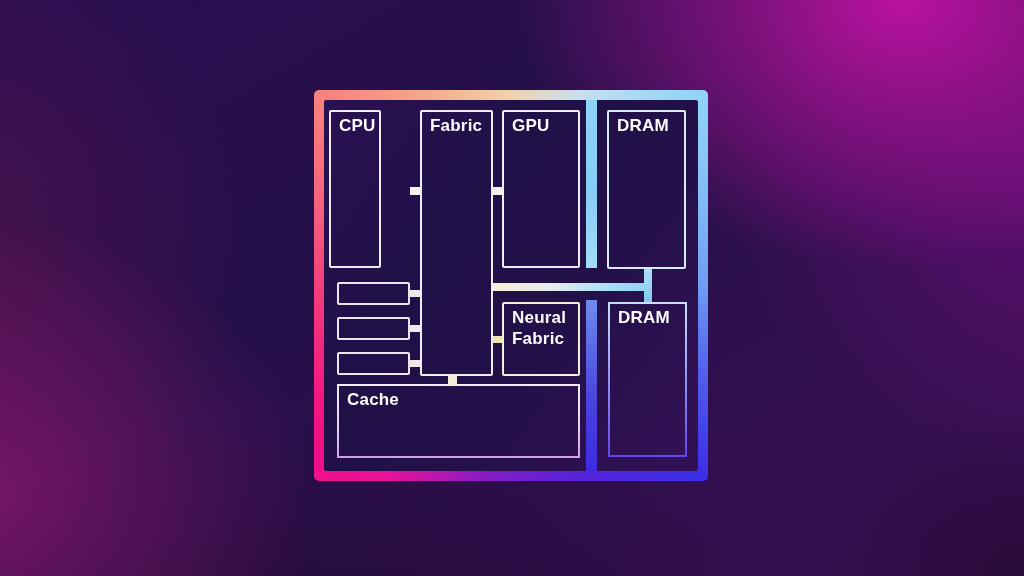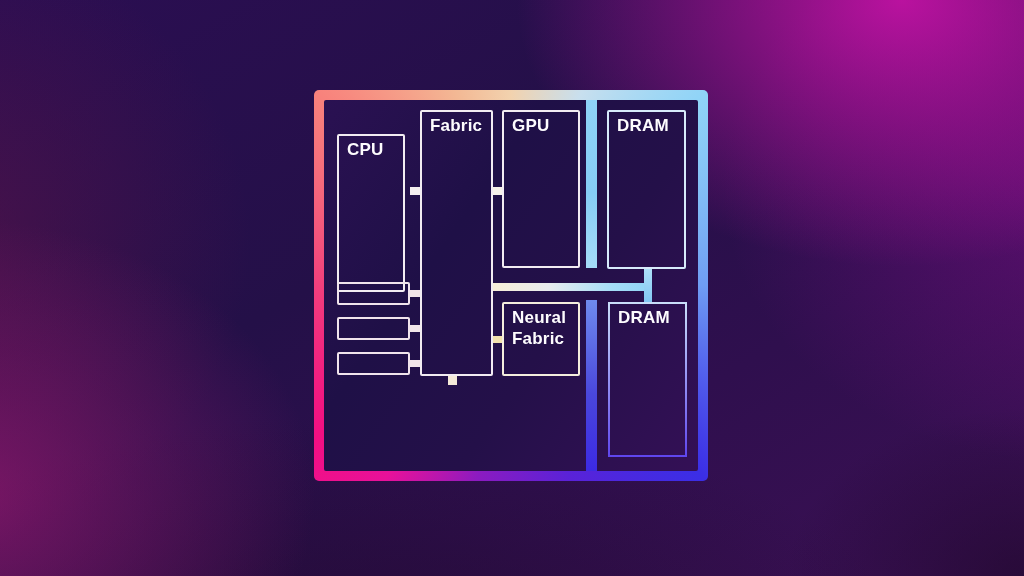--- a/index.html
+++ b/index.html
@@ -57,21 +57,21 @@
   
   .block {
     position: absolute; box-sizing: border-box;
     border: 2px solid #f2ecf2; border-radius: 2px;
     color: #fdfcfe;
   }
   .block .label {
     display: block; padding: 4px 0 0 8px;
     font-size: 17px; line-height: 1.22; font-weight: 600; letter-spacing: 0.2px;
   }
-  .b-cpu    { left: 337px; top: 110px; width: 68px;  height: 158px; margin-top: 24px; }
+  .b-cpu    { left: 329px; top: 110px; width: 52px;  height: 158px; }
   .b-fabric { left: 420px; top: 110px; width: 73px;  height: 266px; }
   .b-gpu    { left: 502px; top: 110px; width: 78px;  height: 158px; }
   .b-dram-top { left: 607px; top: 110px; width: 79px; height: 159px;
     border-color: #d7ebfb; }
   .b-io1 { left: 337px; top: 282px; width: 73px; height: 23px; border-color: #f0e4ec; }
   .b-io2 { left: 337px; top: 317px; width: 73px; height: 23px; border-color: #f0e4ec; }
   .b-io3 { left: 337px; top: 352px; width: 73px; height: 23px; border-color: #f0e4ec; }
   .b-neural { left: 502px; top: 302px; width: 78px; height: 74px; border-color: #f4eedd; }
   .b-cache  { left: 337px; top: 384px; width: 243px; height: 74px;
     border-color: #f1e2ee;
@@ -116,20 +116,23 @@
   </div>
   <div class="block b-dram-top">
     <span class="label">DRAM</span>
   </div>
   <div class="block b-neural">
     <span class="label">Neural Fabric</span>
   </div>
   <div class="block b-dram-bottom">
     <span class="label">DRAM</span>
   </div>
+  <div class="block b-cache">
+    <span class="label">Cache</span>
+  </div>
 
   <div class="block b-io1"></div>
   <div class="block b-io2"></div>
   <div class="block b-io3"></div>
 
   <div class="conn c-cpu-fabric"></div>
   <div class="conn c-fabric-gpu"></div>
   <div class="conn c-io1"></div>
   <div class="conn c-io2"></div>
   <div class="conn c-io3"></div>

